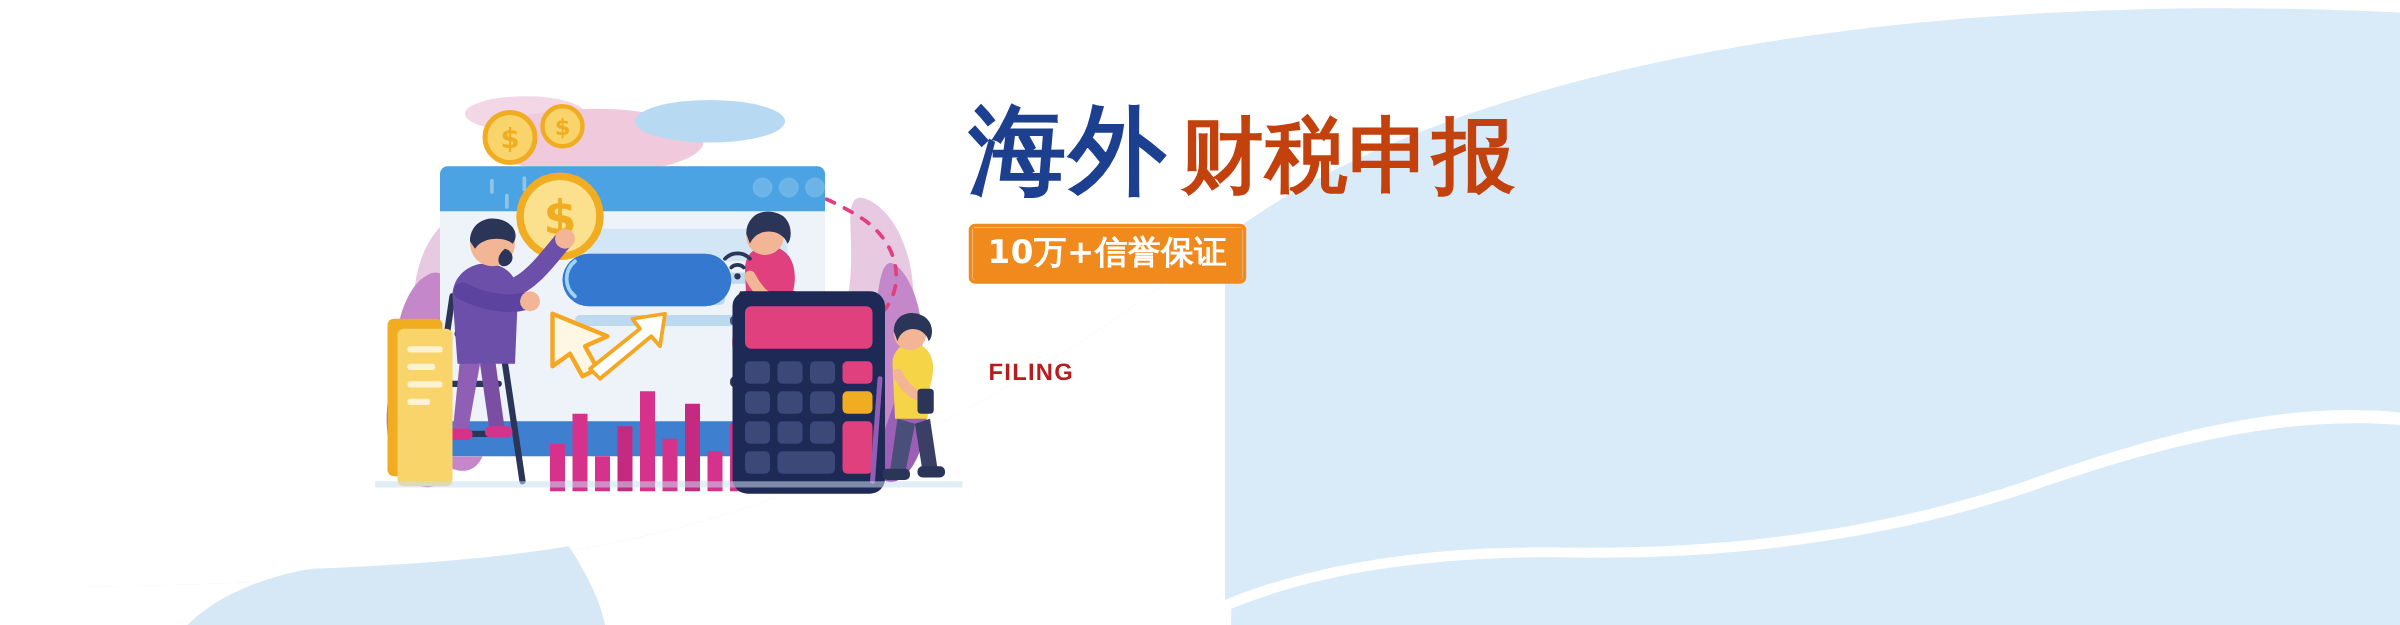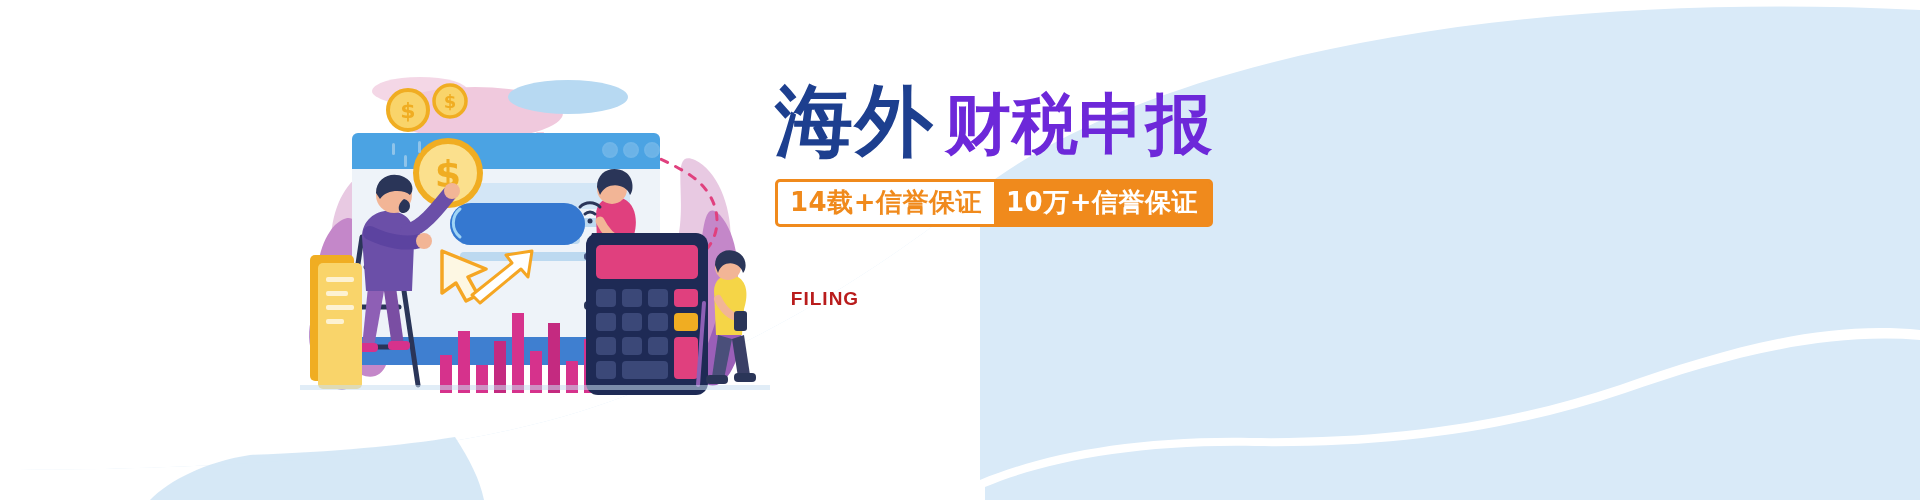--- a/index.html
+++ b/index.html
@@ -36,21 +36,21 @@
     display:flex; align-items:flex-end; gap:0px;
     height:82px;
   }
   .headline .h-main {
     font-size:78px; line-height:78px; font-weight:bold;
     color:#1d3f8f; letter-spacing:2px;
     font-family:"DejaVu Sans","Liberation Sans",sans-serif;
   }
   .headline .h-sub {
     font-size:66px; line-height:70px; font-weight:bold;
-    color:#6d28d9; letter-spacing:1px; margin-left:10px;
+    color:#c2410c; letter-spacing:1px; margin-left:10px;
     font-family:"DejaVu Sans","Liberation Sans",sans-serif;
   }
 
   .subline {
     margin-top:20px;
     font-size:29px; line-height:34px; color:#3a3a3a;
     letter-spacing:1px; white-space:pre;
     font-family:"DejaVu Sans","Liberation Sans",sans-serif;
   }
 
@@ -284,18 +284,17 @@
 
   <div class="copy">
 
     <div class="headline">
       <span class="h-main">海外</span>
       <span class="h-sub">财税申报</span>
     </div>
 
 
     <div class="badges">
-      <span class="badge badge-light">14载+信誉保证</span>
       <span class="badge badge-solid">10万+信誉保证</span>
     </div>
 
   </div>
 </div>
 
 </body></html>

